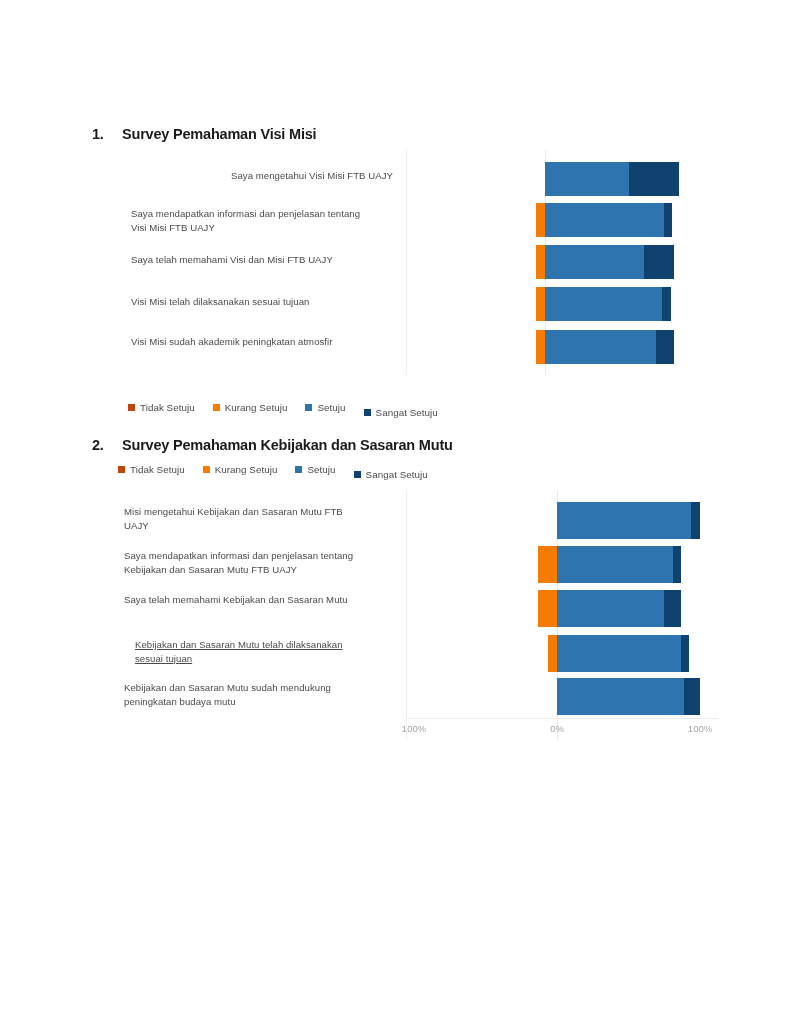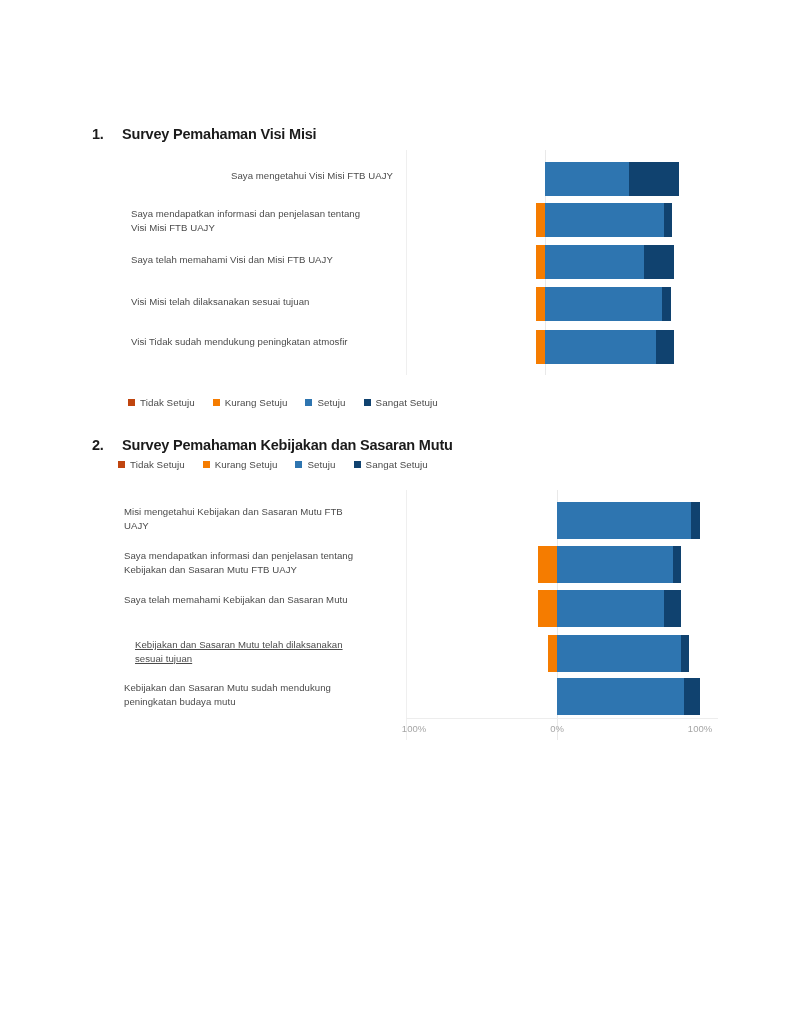--- a/index.html
+++ b/index.html
@@ -114,21 +114,21 @@
     display: flex;
     align-items: center;
     white-space: nowrap;
     justify-content: space-between;
   }
   .legend-item {
     display: flex;
     align-items: center;
     margin-right: 18px;
   }
-  .legend-item:last-child { margin-right: 0; }
+  .legend-item:last-child { margin-right: 0; margin-top: 10px; }
   .legend-swatch {
     width: 7px;
     height: 7px;
     margin-right: 5px;
     flex: none;
   }
   .legend-text {
     font-size: 9.8px;
     color: #4b4b4b;
     letter-spacing: 0.05px;
@@ -155,21 +155,21 @@
           <div>Saya mendapatkan informasi dan penjelasan tentang</div>
           <div>Visi Misi FTB UAJY</div>
         </div>
         <div class="cat-label" style="top: 145px; left: 0px; width: 262px;">
           <div>Visi Misi telah dilaksanakan sesuai tujuan</div>
         </div>
         <div class="cat-label" style="top: 103px; left: 0px; width: 262px;">
           <div>Saya telah memahami Visi dan Misi FTB UAJY</div>
         </div>
         <div class="cat-label" style="top: 185px; left: 0px; width: 262px;">
-          <div>Visi Tidak sudah mendukung peningkatan atmosfir</div>
+          <div>Visi Misi sudah akademik peningkatan atmosfir</div>
         </div>
       </div>
     <div class="plot" id="plot-1" style="left: 406px; width: 300px;">
         <div class="plot-frame-line" style="left: 0px;"></div>
         <div class="zero-line" style="left: 139px;"></div>
         <div class="bar-row" style="top: 12px; left: 0px; right: 0px;">
           <div class="seg" style="left: 139px; width: 84.42px; height: 34px; background: rgb(46, 117, 176);"></div>
           <div class="seg" style="left: 223.42px; width: 49.58px; height: 34px; background: rgb(16, 66, 111);"></div>
         </div>
         <div class="bar-row" style="top: 53px; left: 0px; right: 0px;">

